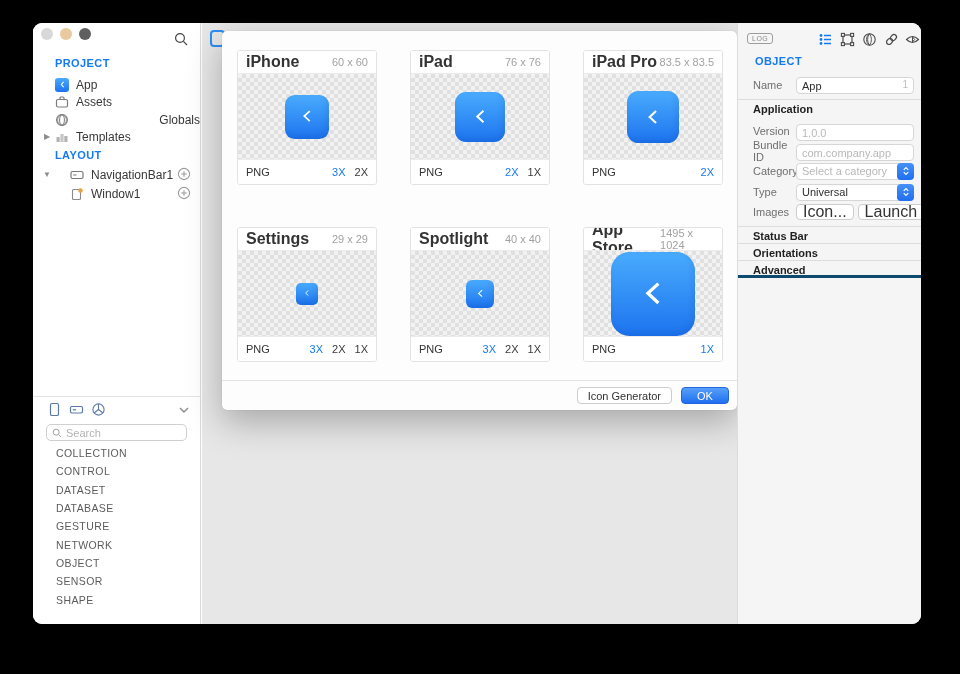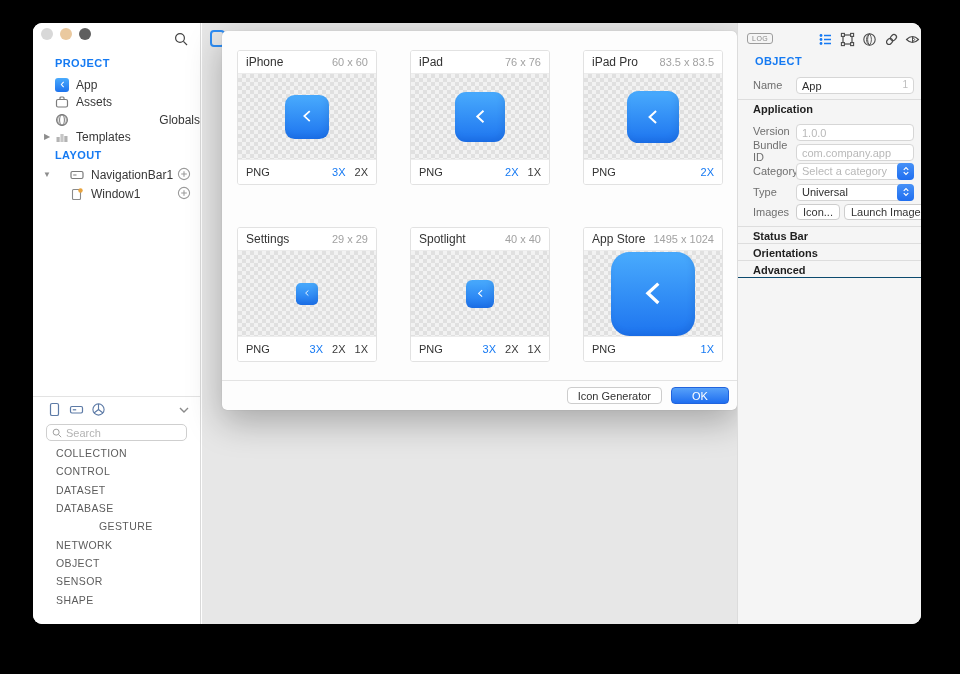--- a/index.html
+++ b/index.html
@@ -45,56 +45,56 @@
   
   .canvas { position:absolute; left:169px; right:184px; top:0; bottom:0; background:#e7e7e7; }
   .canvas-frag { position:absolute; left:8px; top:7px; width:15px; height:17px; border:2px solid #2e8df4; border-radius:4px; background:transparent; }
 
   
   .dialog { position:absolute; left:20px; top:8px; width:515px; height:379px; background:#fdfdfd; border-radius:5px;
     box-shadow:0 12px 35px rgba(0,0,0,.28), 0 0 1px rgba(0,0,0,.25); }
   .cards { position:absolute; left:15px; top:19px; width:486px; display:grid; grid-template-columns:140px 140px 140px; column-gap:33px; row-gap:42px; }
   .card { width:140px; height:135px; background:#fff; border:1px solid #e2e2e2; border-radius:3px; overflow:hidden; display:flex; flex-direction:column; }
   .card-hd { height:22px; display:flex; align-items:center; justify-content:space-between; padding:0 8px; background:#fff; }
-  .card-hd .nm { font-size:12px; color:#333; }
+  .card-hd .nm { font-size:16px; color:#333;font-weight:bold; }
   .card-hd .sz { font-size:11px; color:#a2a2a2; }
   .card-pv { flex:1; background:repeating-conic-gradient(#e0e0e0 0% 25%, #f2f2f2 0% 50%) 0 0 / 8px 8px; display:flex; align-items:center; justify-content:center; border-top:1px solid #ececec; border-bottom:1px solid #ececec; }
   .appicon { background:linear-gradient(180deg,#49abfd 0%,#1d74ef 100%); border-radius:22%; display:flex; align-items:center; justify-content:center; box-shadow:inset -2px -3px 6px rgba(0,40,120,.12); }
   .appicon svg { width:46%; height:46%; }
   .i44 { width:44px; height:44px; } .i50 { width:50px; height:50px; } .i52 { width:52px; height:52px; }
   .i22 { width:22px; height:22px; } .i28 { width:28px; height:28px; } .i84 { width:84px; height:84px; }
   .card-ft { height:24px; display:flex; align-items:center; justify-content:space-between; padding:0 8px; background:#fff; }
   .card-ft .fmt { font-size:11px; color:#333; }
   .scales { display:flex; gap:9px; }
   .sc { font-size:11px; color:#3a3a3a; }
   .sc.on { color:#1579f3; }
   .dlg-foot { position:absolute; left:0; bottom:0; width:100%; height:30px; border-top:1px solid #e3e3e3; display:flex; align-items:center; justify-content:flex-end; padding:0 8px; gap:9px; }
   .btn { height:17px; font-size:11px; border-radius:4px; display:flex; align-items:center; justify-content:center; cursor:default; }
   .btn.plain { background:#fff; border:1px solid #cdcdcd; color:#333; padding:0 10px; }
-  .btn.primary { width:58px; background:linear-gradient(180deg,#57a1f9,#1f6ef0); border:1px solid #2164dd; color:#fff; }
+  .btn.primary { width:48px; background:linear-gradient(180deg,#57a1f9,#1f6ef0); border:1px solid #2164dd; color:#fff; }
 
   
   .inspector { position:absolute; right:0; top:0; width:184px; height:100%; background:#f5f5f5; border-left:1px solid #dcdcdc; }
   .insp-toolbar { position:absolute; left:0; top:8px; width:100%; height:18px; }
   .log-badge { position:absolute; left:9px; top:2px; padding:1px 4px; border:1px solid #9d9d9d; border-radius:3px; font-size:7px; letter-spacing:.5px; color:#8a8a8a; }
   .tabi { position:absolute; top:1px; width:15px; height:15px; }
   .insp-head { position:absolute; left:17px; top:32px; font-size:11px; font-weight:bold; letter-spacing:.4px; color:#157af2; }
   .row { position:absolute; left:0; width:100%; height:18px; display:flex; align-items:center; padding:0 7px 0 15px; }
   .row .rl { width:43px; font-size:11px; color:#6f6f6f; flex:0 0 auto; }
   .ctl { flex:1; height:17px; }
   .tf { width:100%; height:17px; border:1px solid #d6d6d6; border-radius:4px; background:#fff; font-size:11px; color:#2d2d2d; padding:0 5px; font-family:"Liberation Sans",sans-serif; outline:none; }
   .tf::placeholder { color:#b8b8b8; }
   .namewrap { position:relative; flex:1; }
   .namebadge { position:absolute; right:6px; top:3px; font-size:10px; color:#bdbdbd; }
   .select { position:relative; width:100%; height:17px; border:1px solid #d6d6d6; border-radius:4px; background:#fff; display:flex; align-items:center; padding:0 20px 0 5px; }
   .select .sv { font-size:11px; color:#2d2d2d; white-space:nowrap; overflow:hidden; }
   .select.ph .sv { color:#b8b8b8; }
   .stepper { position:absolute; right:-1px; top:-1px; width:17px; height:17px; background:linear-gradient(180deg,#4691f7,#1f6ef0); border-radius:4px; display:flex; align-items:center; justify-content:center; }
   .sec-hdr { position:absolute; left:0; width:100%; border-top:1px solid #ddd; padding:3px 0 0 15px; font-size:11px; font-weight:bold; color:#1f1f1f; background:#f5f5f5; height:17px; }
-  .mini-btn { height:16px; background:#fff; border:1px solid #cdcdcd; border-radius:4px; font-size:11px; color:#333; display:flex; align-items:center; justify-content:center; padding:0 6px; white-space:nowrap; }
+  .mini-btn { height:16px; background:#fff; border:1px solid #cdcdcd; border-radius:4px; font-size:16px; color:#333; display:flex; align-items:center; justify-content:center; padding:0 6px; white-space:nowrap; }
   .imgbtns { flex:1; display:flex; gap:4px; }
   .imgbtns .b2 { flex:1; }
   svg { display:block; }
 </style>
 </head>
 <body>
 
 <div class="stage">
   <div class="app-window">
 
@@ -217,21 +217,21 @@
         <svg viewBox="0 0 12 12">
             <circle cx="5" cy="5" r="3.6" fill="none" stroke="#9f9f9f" stroke-width="1.2"></circle>
             <line x1="7.8" y1="7.8" x2="11" y2="11" stroke="#9f9f9f" stroke-width="1.2"></line>
           </svg>
         <input placeholder="Search" style="">
       </div>
       <div class="cat" style="top:424px;">COLLECTION</div>
       <div class="cat" style="top:442px;">CONTROL</div>
       <div class="cat" style="top:461px;">DATASET</div>
       <div class="cat" style="top:479px;">DATABASE</div>
-      <div class="cat" style="top:497px;margin-left:43px;">GESTURE</div>
+      <div class="cat" style="top:497px;">GESTURE</div>
       <div class="cat" style="top:516px;">NETWORK</div>
       <div class="cat" style="top:534px;">OBJECT</div>
       <div class="cat" style="top:552px;">SENSOR</div>
       <div class="cat" style="top:571px;">SHAPE</div>
     </div>
 
     <div class="canvas">
       <div class="canvas-frag"></div>
 
       <div class="dialog">
@@ -467,17 +467,17 @@
       <div class="row" style="top:180px;">
         <span class="rl">Images</span>
         <span class="imgbtns">
           <span class="mini-btn">Icon...</span>
           <span class="mini-btn b2">Launch Images...</span>
         </span>
       </div>
 
       <div class="sec-hdr" style="top:203px;">Status Bar</div>
       <div class="sec-hdr" style="top:220px;">Orientations</div>
-      <div class="sec-hdr" style="top:237px; border-bottom:1px solid #0c4a6e; height:18px;">Advanced</div>
+      <div class="sec-hdr" style="top:237px; border-bottom:3px solid #0c4a6e; height:18px;">Advanced</div>
     </div>
 
   </div>
 </div>
 
 </body></html>

